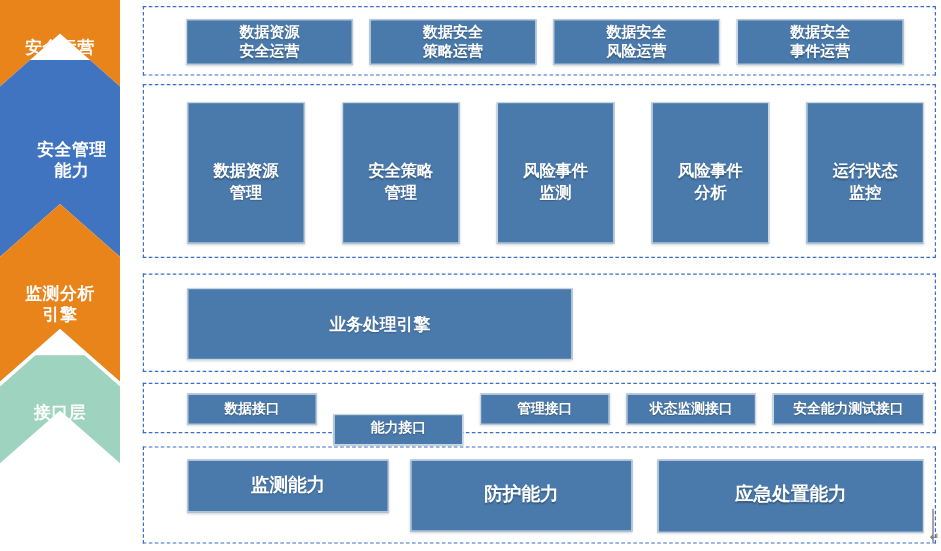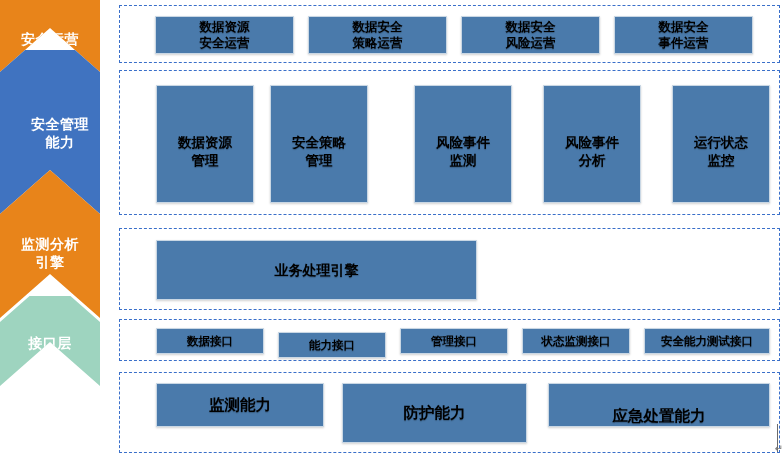--- a/index.html
+++ b/index.html
@@ -30,21 +30,21 @@
     box-sizing:border-box;
     background:#ffffff;
   }
 
   
   .box{
     position:absolute;
     background:#4a7aab;
     border:1px solid #c9d7e4;
     box-sizing:border-box;
-    color:#000000;
+    color:#ffffff;
     font-weight:bold;
     display:flex;
     align-items:center;
     justify-content:center;
     text-align:center;
     line-height:1.3;
     white-space:pre-line;
     box-shadow:0 1px 2px rgba(0,0,0,.18);
     text-shadow:0 1px 1px rgba(0,0,0,.25);
   }
@@ -115,21 +115,21 @@
       <span class="btext">数据安全
 事件运营</span>
     </div>
   </div>
 
   <div class="group" style="left:119px;top:70px;width:661px;height:145px;">
     <div class="box tall r2" style="left:36px;top:14px;width:98px;height:118px;">
       <span class="btext">数据资源
 管理</span>
     </div>
-    <div class="box tall r2" style="left:150px;top:14px;width:98px;height:118px;">
+    <div class="box tall r2" style="left:165px;top:14px;width:98px;height:118px;">
       <span class="btext">安全策略
 管理</span>
     </div>
     <div class="box tall r2" style="left:294px;top:14px;width:98px;height:118px;">
       <span class="btext">风险事件
 监测</span>
     </div>
     <div class="box tall r2" style="left:423px;top:14px;width:98px;height:118px;">
       <span class="btext">风险事件
 分析</span>
@@ -143,42 +143,42 @@
   <div class="group" style="left:119px;top:228px;width:661px;height:82px;">
     <div class="box r3" style="left:36px;top:11px;width:321px;height:60px;">
       <span class="btext">业务处理引擎</span>
     </div>
   </div>
 
   <div class="group" style="left:119px;top:319px;width:661px;height:42px;">
     <div class="box r4" style="left:36px;top:8px;width:108px;height:26px;">
       <span class="btext">数据接口</span>
     </div>
-    <div class="box r4" style="left:158px;top:12px;width:108px;height:26px;">
+    <div class="box r4" style="left:158px;top:25px;width:108px;height:26px;font-family:Liberation Mono, monospace;">
       <span class="btext">能力接口</span>
     </div>
     <div class="box r4" style="left:280px;top:8px;width:108px;height:26px;">
       <span class="btext">管理接口</span>
     </div>
     <div class="box r4" style="left:402px;top:8px;width:108px;height:26px;justify-content:center;">
       <span class="btext">状态监测接口</span>
     </div>
     <div class="box r4" style="left:524px;top:8px;width:126px;height:26px;">
       <span class="btext">安全能力测试接口</span>
     </div>
   </div>
 
   <div class="group" style="left:119px;top:372px;width:661px;height:81px;">
     <div class="box r5" style="left:36px;top:10px;width:168px;height:44px;">
       <span class="btext">监测能力</span>
     </div>
     <div class="box r5" style="left:222px;top:10px;width:185px;height:60px;">
       <span class="btext">防护能力</span>
     </div>
-    <div class="box r5" style="left:428px;top:10px;width:222px;height:44px;align-items:flex-end;">
+    <div class="box r5" style="left:428px;top:10px;width:222px;height:61px;">
       <span class="btext">应急处置能力</span>
     </div>
   </div>
 
   <div id="caret"></div>
   <div id="caret-mark">↵</div>
 
 </div>
 
 </body></html>

